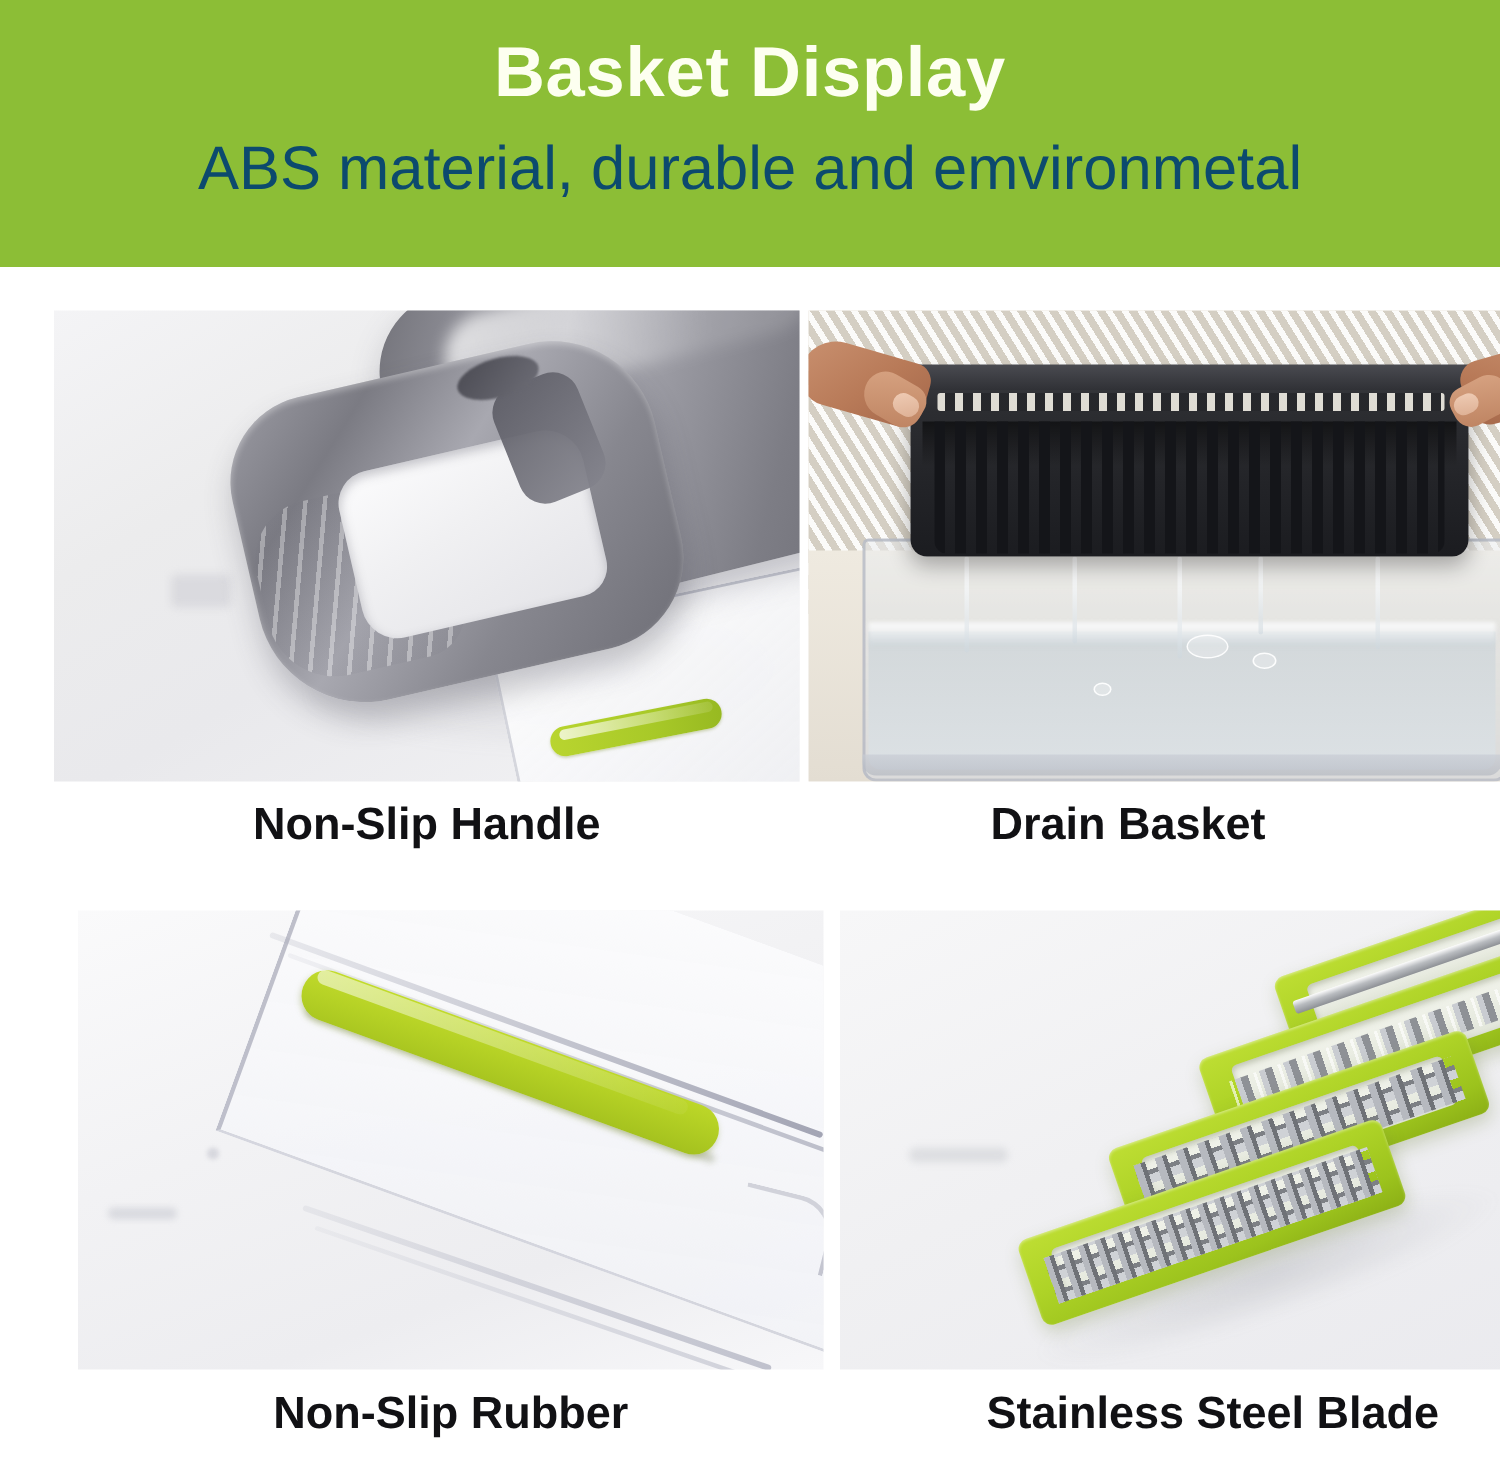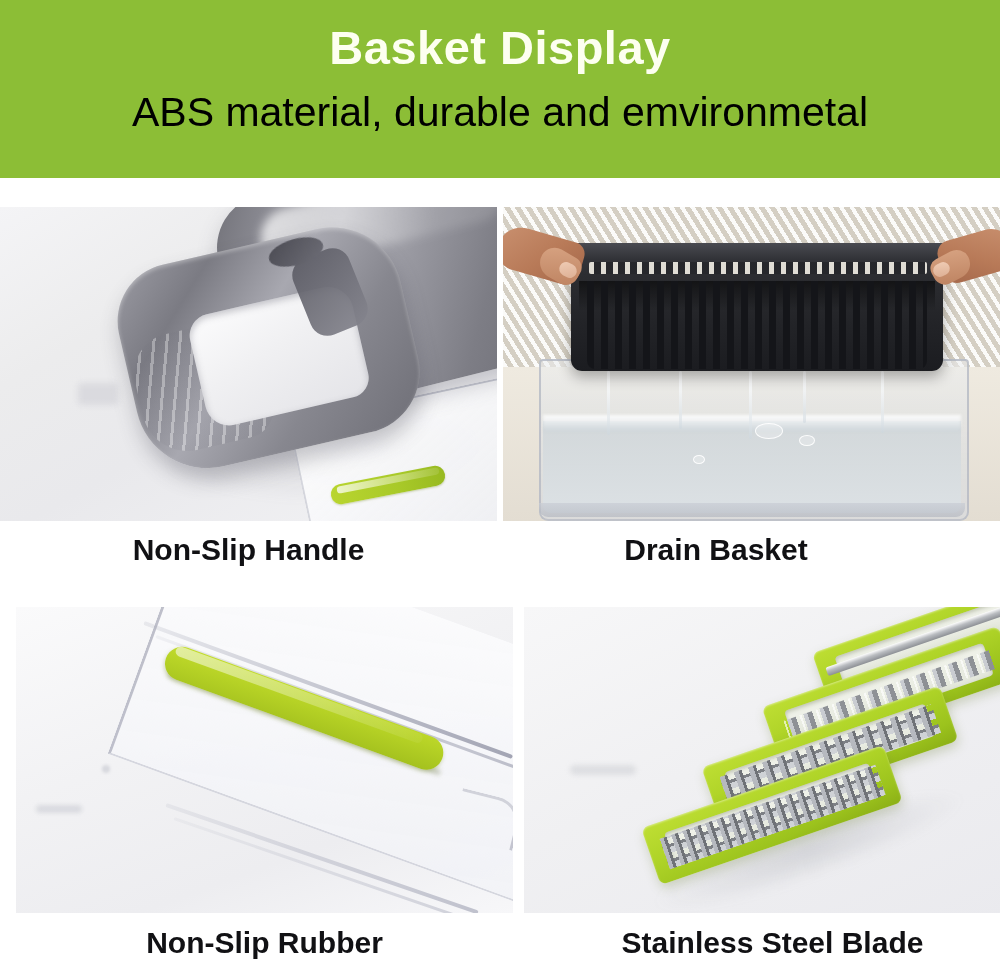--- a/index.html
+++ b/index.html
@@ -21,25 +21,25 @@
   .banner-title{
     position:absolute;left:0;top:20px;width:1000px;
     text-align:center;
     font-size:47px;line-height:56px;font-weight:bold;
     color:#fdfff0;letter-spacing:0.5px;
   }
   .banner-sub{
     position:absolute;left:0;top:86px;width:1000px;
     text-align:center;
     font-size:41px;line-height:52px;font-weight:normal;
-    color:#000000;letter-spacing:0px;
-  }
-
-  
-  .cell{position:absolute;}
+    color:#0c4a6e;letter-spacing:0px;
+  }
+
+  
+  .cell{position:absolute;margin-left:36px;}
   .photo{position:absolute;overflow:hidden;}
   .caption{
     position:absolute;width:100%;text-align:center;
     font-size:30px;font-weight:bold;color:#111114;
     letter-spacing:0px;
   }
 
   
   .c1{left:0;top:186px;width:497px;height:400px;}
   .c2{left:503px;top:186px;width:426px;height:400px;}

